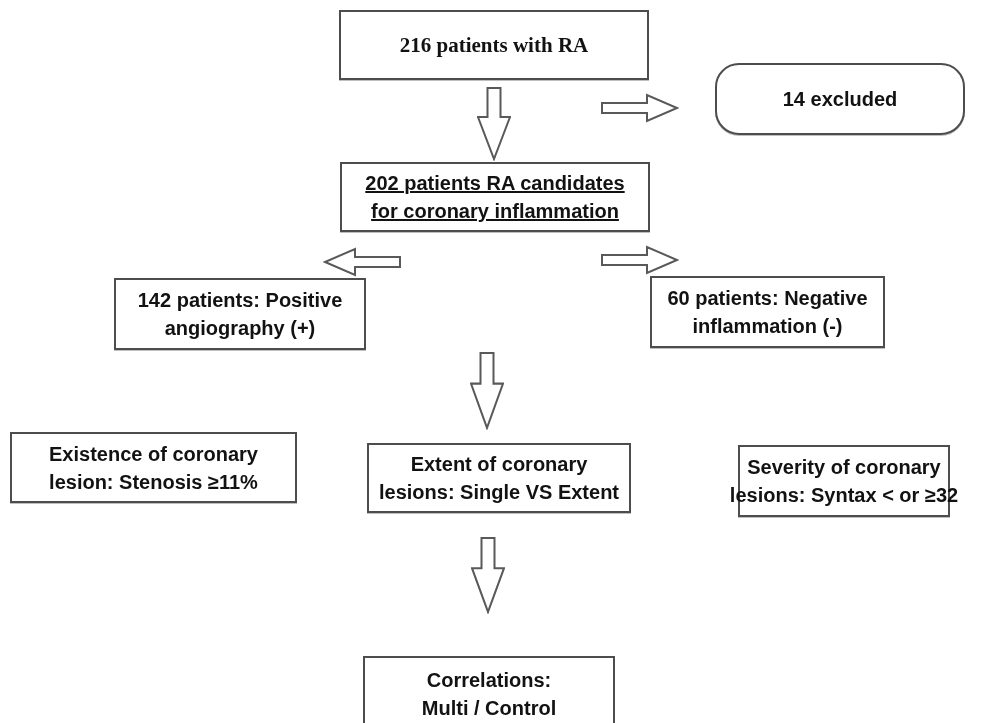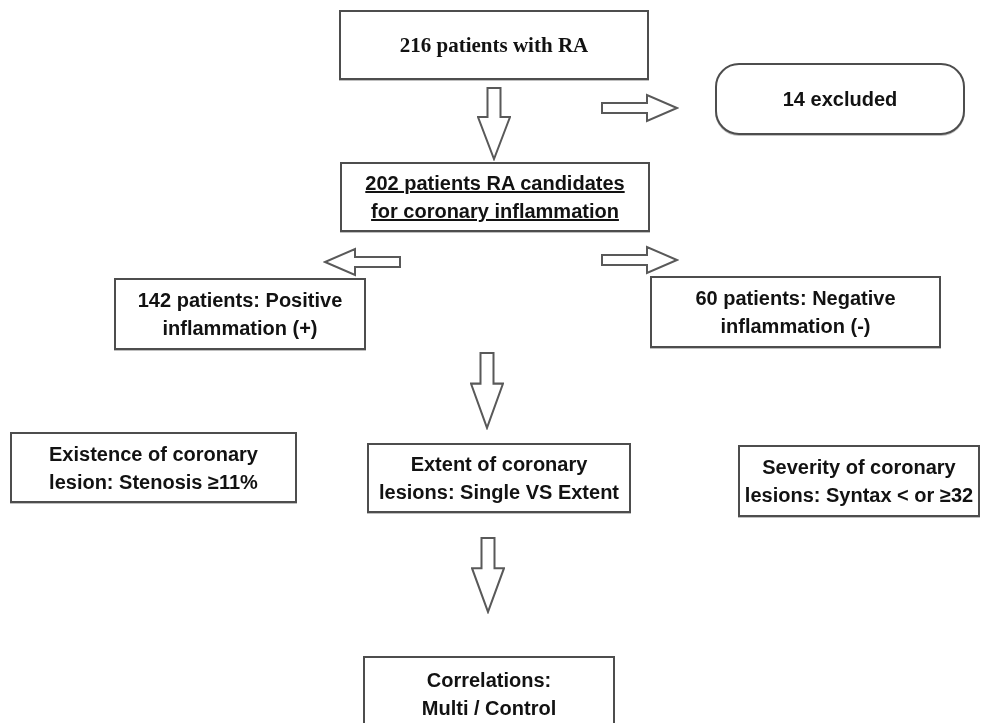--- a/index.html
+++ b/index.html
@@ -25,24 +25,24 @@
     font-weight: bold;
     font-size: 20px;
     line-height: 28px;
     box-shadow: 0 1px 0 rgba(0,0,0,0.25);
   }
   .box .line { white-space: nowrap; }
   .box-total      { left: 339px; top: 10px;  width: 310px; height: 70px; font-size: 21px; font-family: Liberation Serif, serif; }
   .box-excluded   { left: 715px; top: 63px;  width: 250px; height: 72px; border-radius: 24px; }
   .box-candidates { left: 340px; top: 162px; width: 310px; height: 70px; text-decoration: underline; }
   .box-positive   { left: 94px;  top: 278px; width: 252px; height: 72px; margin-left: 20px; }
-  .box-negative   { left: 650px; top: 276px; width: 291px; height: 72px; }
+  .box-negative   { left: 650px; top: 276px; width: 235px; height: 72px; }
   .box-existence  { left: 10px;  top: 432px; width: 287px; height: 71px; }
   .box-extent     { left: 367px; top: 443px; width: 264px; height: 70px; }
-  .box-severity   { left: 738px; top: 445px; width: 242px; height: 72px; }
+  .box-severity   { left: 738px; top: 445px; width: 212px; height: 72px; }
   .box-correlations { left: 363px; top: 656px; width: 252px; height: 75px; }
   .arrow { position: absolute; }
   .arrow polygon {
     fill: var(--arrow_fill, #ffffff);
     stroke: var(--arrow_stroke, #595959);
     stroke-width: 2;
     stroke-linejoin: miter;
   }
   .arrow-down-1  { left: 477px; top: 87px;  width: 34px; height: 74px; }
   .arrow-right-1 { left: 601px; top: 92px;  width: 78px; height: 32px; }
@@ -80,21 +80,21 @@
   <svg class="arrow arrow-left-1" viewBox="0 0 78 32" preserveAspectRatio="none">
     <polygon points="77,11 32,11 32,3 2,16 32,29 32,21 77,21"></polygon>
   </svg>
 
   <svg class="arrow arrow-right-2" viewBox="0 0 78 32" preserveAspectRatio="none">
     <polygon points="1,11 46,11 46,3 76,16 46,29 46,21 1,21"></polygon>
   </svg>
 
   <div class="box box-positive">
     <div class="line">142 patients: Positive</div>
-    <div class="line">inflammation (+)</div>
+    <div class="line">angiography (+)</div>
   </div>
 
   <div class="box box-negative">
     <div class="line">60 patients: Negative</div>
     <div class="line">inflammation (-)</div>
   </div>
 
   <svg class="arrow arrow-down-2" viewBox="0 0 34 74" preserveAspectRatio="none">
     <polygon points="10.5,1 23.5,1 23.5,30 33,30 17,72 1,30 10.5,30"></polygon>
   </svg>

